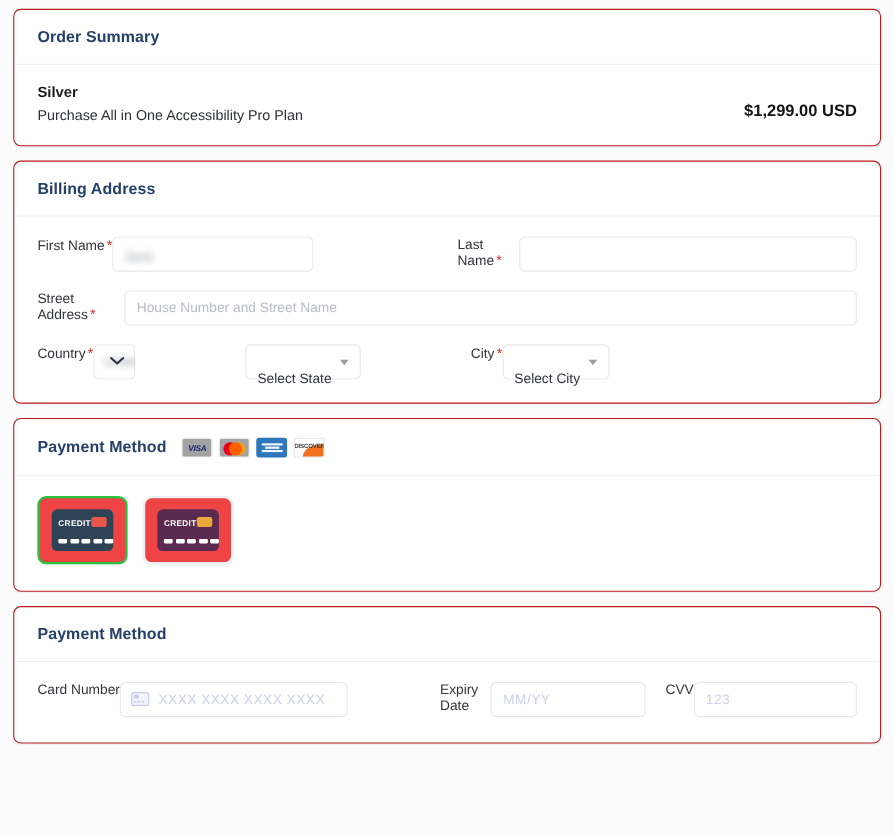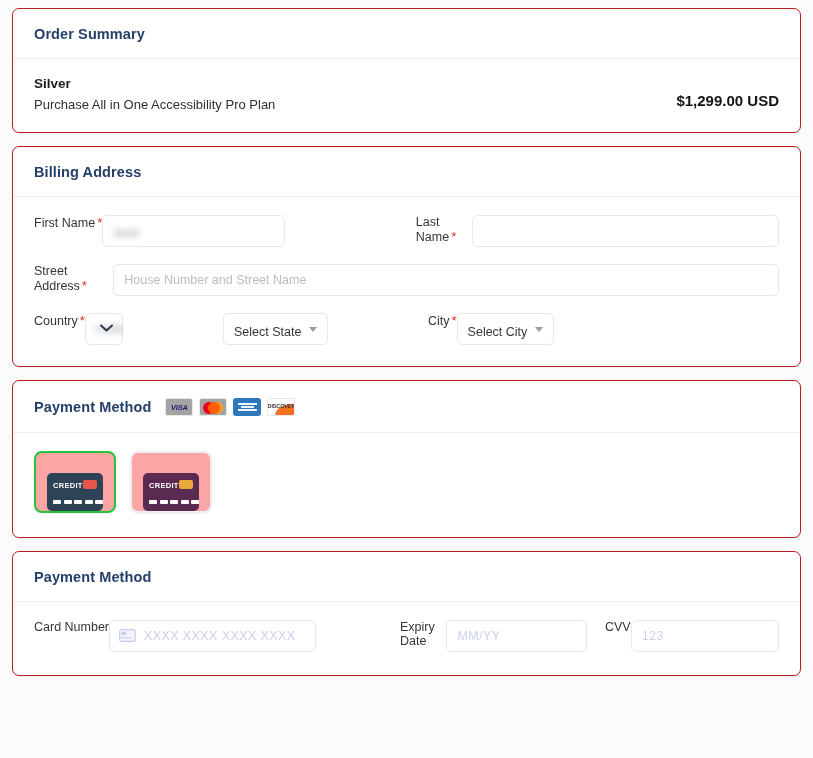--- a/index.html
+++ b/index.html
@@ -77,21 +77,21 @@
   .req { color: #d6312c; font-size: 13px; margin-left: 2px; }
 
   .ctrl {
     height: 32px;
     border: 1px solid #e6e8ec;
     border-radius: 5px;
     background: #fff;
     font-family: "Liberation Sans", sans-serif;
     font-size: 12.5px;
     color: #32363b;
-    padding: 3px 10px;
+    padding: 15px 10px;
     width: 100%;
     outline: none;
   }
   .ctrl::placeholder { color: #b9bcc4; }
 
   
   .redacted {
     position: relative;
     overflow: hidden;
   }
@@ -164,22 +164,22 @@
     border-radius: 60% 0 0 0;
     transform: rotate(-8deg);
   }
 
   
   .tiles { display: flex; gap: 14px; }
   .tile {
     width: 82px; height: 62px;
     border: 2px solid #eceef1;
     border-radius: 8px;
-    background: #fca5a5;
-    display: flex; align-items: flex-end; justify-content: center;
+    background: #ef4444;
+    display: flex; align-items: center; justify-content: center;
     cursor: pointer;
     box-shadow: 0 1px 2px rgba(16,24,40,.05);
   }
   .tile.selected { border-color: #26c33c; }
 
   .minicard {
     width: 56px; height: 38px;
     border-radius: 5px;
     position: relative;
     display: block;

